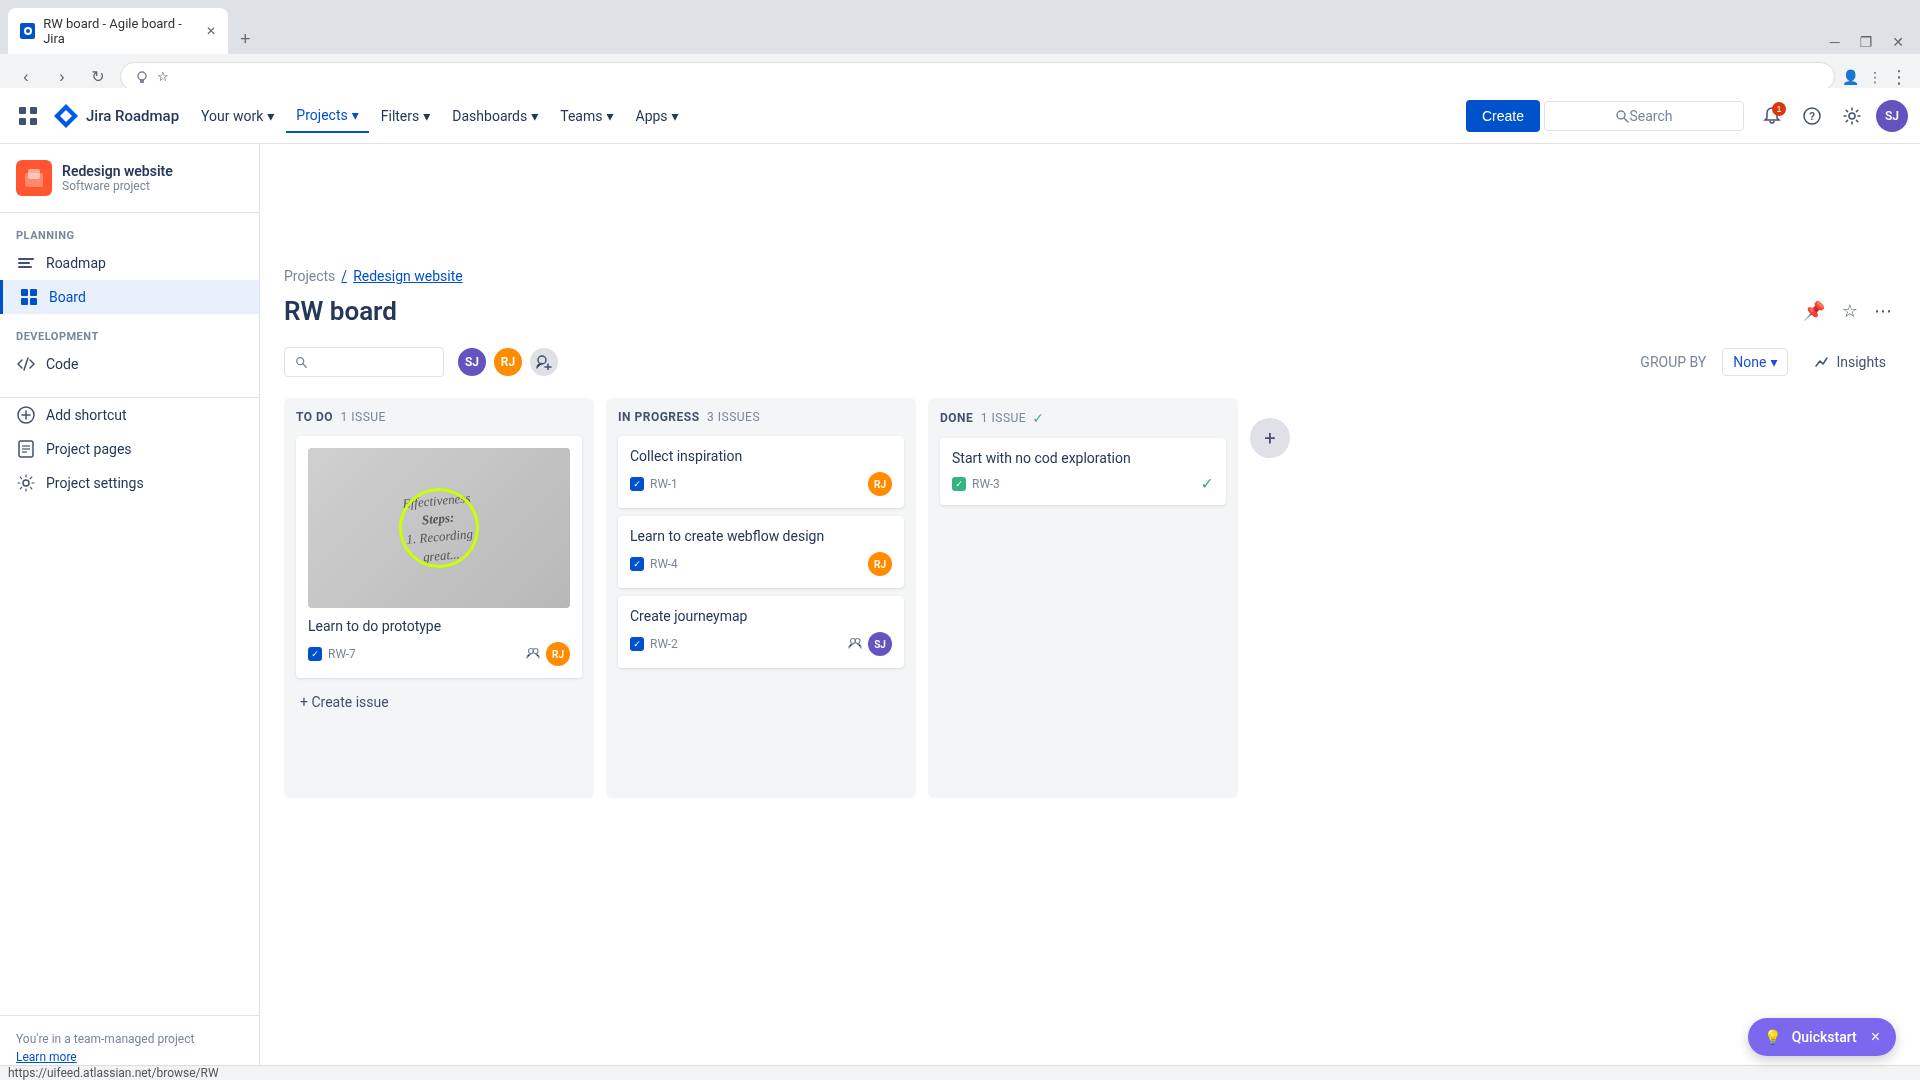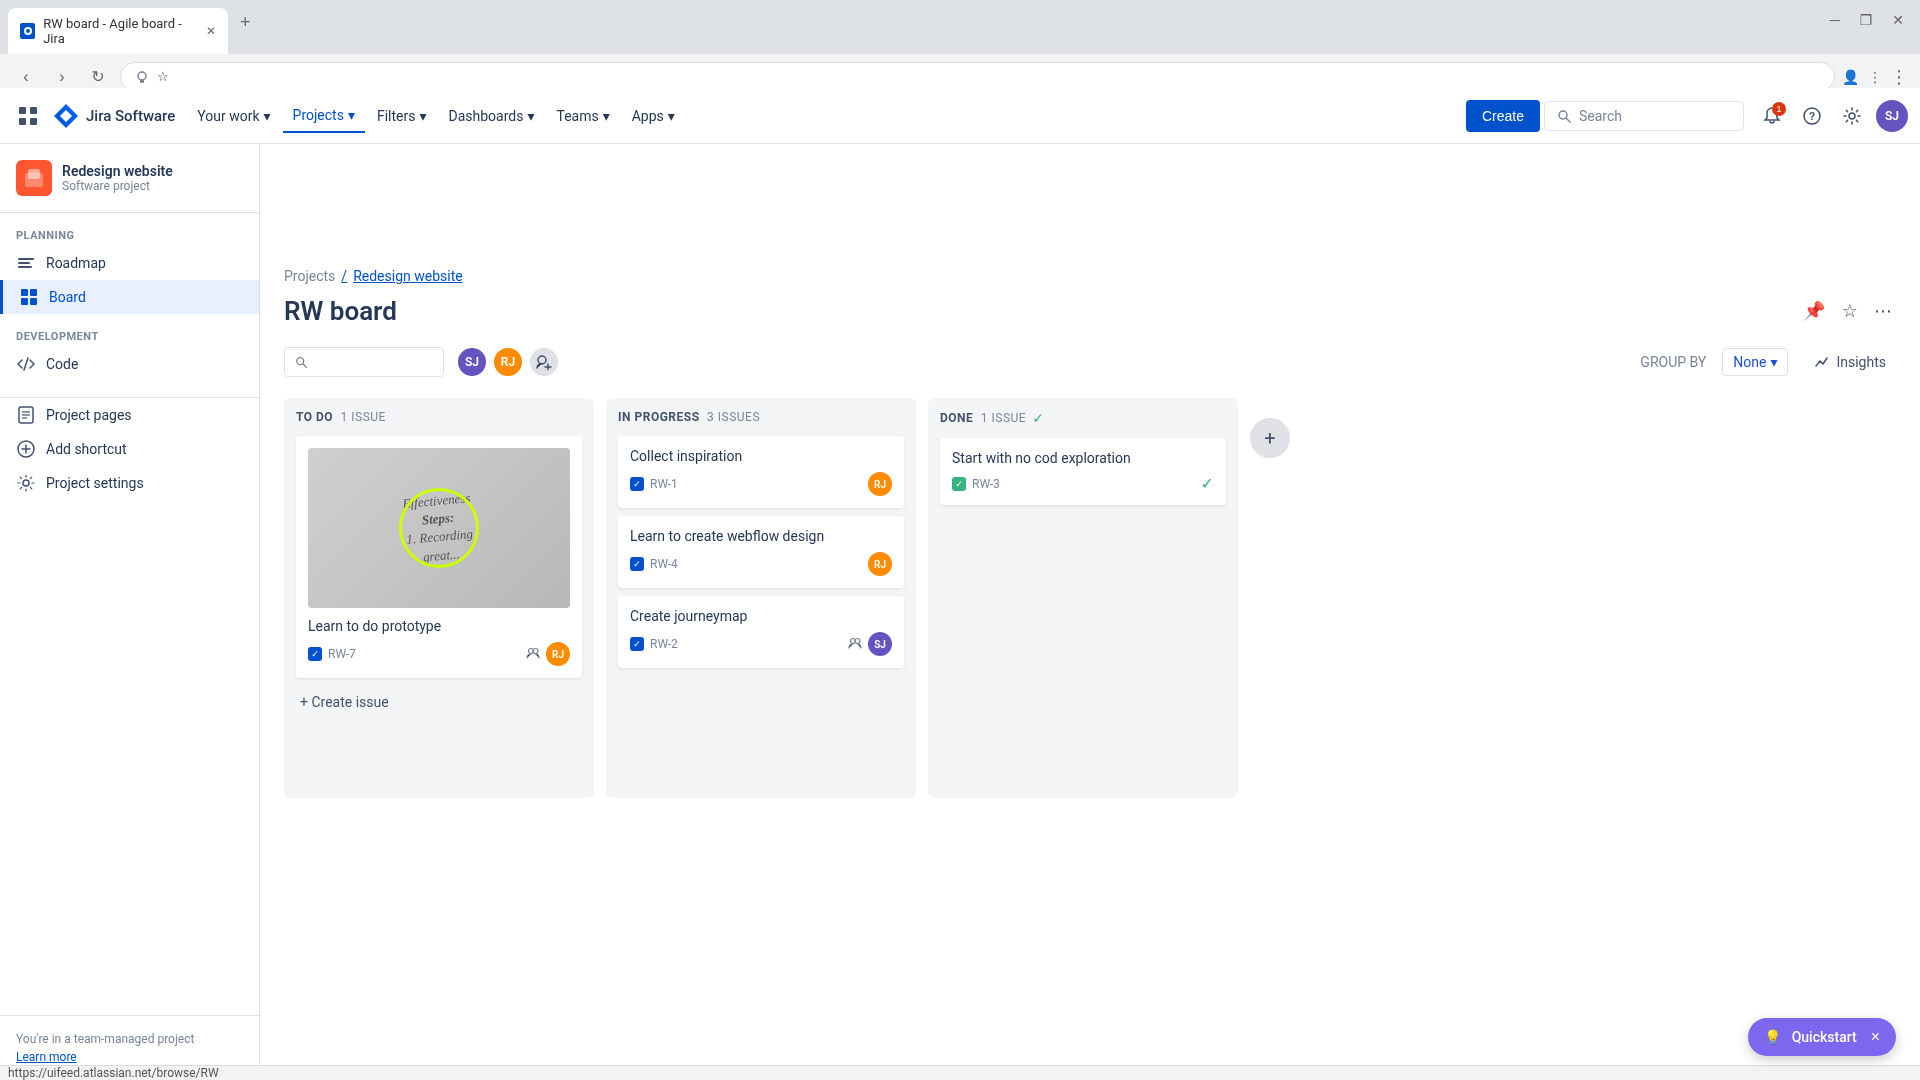--- a/index.html
+++ b/index.html
@@ -1,20 +1,20 @@
 <!DOCTYPE html>
 <html><head>
   <meta charset="utf-8">
   <style>
     * { box-sizing: border-box; margin: 0; padding: 0; }
     body { font-family: -apple-system, BlinkMacSystemFont, 'Segoe UI', Roboto, sans-serif; font-size: 14px; background: #fff; overflow: hidden; }
 
     
     .browser-chrome { background: #f1f3f4; border-bottom: 1px solid #ddd; }
-    .browser-tab-bar { display: flex; align-items: flex-start; padding: 8px 8px 0; gap: 4px; background: #dee1e6; }
+    .browser-tab-bar { display: flex; align-items: flex-end; padding: 8px 8px 0; gap: 4px; background: #dee1e6; }
     .browser-tab { display: flex; align-items: center; gap: 8px; background: #fff; padding: 8px 12px; border-radius: 8px 8px 0 0; font-size: 13px; color: #333; max-width: 220px; }
     .browser-tab .favicon { width: 16px; height: 16px; background: #0052cc; border-radius: 2px; display: inline-flex; align-items: center; justify-content: center; }
     .browser-tab .close-tab { color: #666; cursor: pointer; font-size: 12px; }
     .new-tab-btn { background: none; border: none; cursor: pointer; color: #666; font-size: 18px; padding: 4px 8px; }
     .browser-controls { display: flex; align-items: center; gap: 8px; padding: 8px 12px; background: #f1f3f4; }
     .nav-btn { background: none; border: none; cursor: pointer; color: #666; font-size: 16px; width: 28px; height: 28px; display: flex; align-items: center; justify-content: center; border-radius: 50%; }
     .address-bar { flex: 1; display: flex; align-items: center; background: #fff; border: 1px solid #ddd; border-radius: 20px; padding: 6px 14px; font-size: 13px; color: #333; gap: 8px; }
     .address-bar-text { flex: 1; color: #333; font-size: 13px; }
     .browser-actions { display: flex; gap: 8px; align-items: center; color: #666; font-size: 16px; }
     .win-btn { background: none; border: none; cursor: pointer; color: #666; font-size: 14px; padding: 4px 8px; }
@@ -27,21 +27,21 @@
     .nav-logo { display: flex; align-items: center; gap: 8px; margin-right: 8px; }
     .apps-grid { font-size: 20px; color: #42526e; cursor: pointer; padding: 6px; border-radius: 4px; }
     .jira-logo { display: flex; align-items: center; gap: 6px; }
     .jira-logo-icon { width: 28px; height: 28px; }
     .jira-logo-text { font-size: 15px; color: #253858; font-weight: 500; }
     .nav-items { display: flex; align-items: center; gap: 2px; }
     .nav-item { padding: 8px 10px; border-radius: 4px; cursor: pointer; color: #253858; font-size: 14px; display: flex; align-items: center; gap: 4px; font-weight: 400; }
     .nav-item.active { color: #0052cc; border-bottom: 2px solid #0052cc; border-radius: 0; }
     .nav-separator { flex: 1; }
     .create-btn { background: #0052cc; color: #fff; border: none; padding: 8px 16px; border-radius: 4px; font-size: 14px; font-weight: 500; cursor: pointer; }
-    .nav-search { display: flex; align-items: center; gap: 8px; border: 1px solid #dfe1e6; border-radius: 4px; padding: 6px 12px; color: #7a869a; font-size: 14px; width: 200px; cursor: pointer; }
+    .nav-search { display: flex; align-items: center; border: 1px solid #dfe1e6; border-radius: 4px; padding: 6px 12px; color: #7a869a; font-size: 14px; width: 200px; cursor: pointer; justify-content: center; }
     .nav-icons { display: flex; align-items: center; gap: 8px; margin-left: 8px; }
     .nav-icon-btn { background: none; border: none; cursor: pointer; color: #42526e; font-size: 18px; width: 32px; height: 32px; display: flex; align-items: center; justify-content: center; border-radius: 50%; position: relative; }
     .notification-badge { position: absolute; top: 2px; right: 2px; background: #de350b; color: #fff; font-size: 9px; width: 14px; height: 14px; border-radius: 50%; display: flex; align-items: center; justify-content: center; }
     .avatar { width: 32px; height: 32px; border-radius: 50%; background: #6554c0; color: #fff; display: flex; align-items: center; justify-content: center; font-size: 12px; font-weight: 600; cursor: pointer; }
 
     
     .sidebar { width: 260px; background: #fff; border-right: 1px solid #dfe1e6; height: calc(1080px - 144px); position: fixed; top: 144px; left: 0; overflow-y: auto; display: flex; flex-direction: column; }
     .sidebar-project { display: flex; align-items: center; gap: 10px; padding: 16px 16px; border-bottom: 1px solid #dfe1e6; }
     .project-icon { width: 36px; height: 36px; background: #ff5630; border-radius: 6px; display: flex; align-items: center; justify-content: center; color: #fff; font-size: 14px; font-weight: 700; }
     .project-info { flex: 1; }
@@ -171,21 +171,21 @@
       <svg class="jira-logo-icon" viewBox="0 0 28 28" width="28" height="28">
         <defs>
             <linearGradient id="jg1" x1="100%" y1="0%" x2="0%" y2="100%">
               <stop offset="0%" style="stop-color:#0065ff"></stop>
               <stop offset="100%" style="stop-color:#0052cc"></stop>
             </linearGradient>
           </defs>
         <path d="M14 2 L26 14 L14 26 L2 14 Z" fill="url(#jg1)"></path>
         <path d="M14 8 L20 14 L14 20 L8 14 Z" fill="#fff"></path>
       </svg>
-      <span class="jira-logo-text">Jira Software</span>
+      <span class="jira-logo-text">Jira Roadmap</span>
     </div>
   </div>
   <div class="nav-items">
     <div class="nav-item">
       <span>Your work</span>
       <span>▾</span>
     </div>
     <div class="nav-item active">
       <span>Projects</span>
       <span>▾</span>
@@ -292,38 +292,38 @@
           </svg>
       </span>
       <span>Code</span>
     </div>
 
     <div style="margin-top: 16px; border-top: 1px solid #dfe1e6;"></div>
 
     <div class="sidebar-item">
       <span class="sidebar-item-icon">
         <svg width="18" height="18" viewBox="0 0 18 18">
+            <circle cx="9" cy="9" r="8" fill="none" stroke="#42526e" stroke-width="1.5"></circle>
+            <line x1="9" y1="5" x2="9" y2="13" stroke="#42526e" stroke-width="1.5" stroke-linecap="round"></line>
+            <line x1="5" y1="9" x2="13" y2="9" stroke="#42526e" stroke-width="1.5" stroke-linecap="round"></line>
+          </svg>
+      </span>
+      <span>Add shortcut</span>
+    </div>
+
+    <div class="sidebar-item">
+      <span class="sidebar-item-icon">
+        <svg width="18" height="18" viewBox="0 0 18 18">
             <rect x="2" y="1" width="14" height="16" rx="2" fill="none" stroke="#42526e" stroke-width="1.5"></rect>
             <line x1="5" y1="6" x2="13" y2="6" stroke="#42526e" stroke-width="1.2"></line>
             <line x1="5" y1="9" x2="13" y2="9" stroke="#42526e" stroke-width="1.2"></line>
             <line x1="5" y1="12" x2="10" y2="12" stroke="#42526e" stroke-width="1.2"></line>
           </svg>
       </span>
       <span>Project pages</span>
-    </div>
-
-    <div class="sidebar-item">
-      <span class="sidebar-item-icon">
-        <svg width="18" height="18" viewBox="0 0 18 18">
-            <circle cx="9" cy="9" r="8" fill="none" stroke="#42526e" stroke-width="1.5"></circle>
-            <line x1="9" y1="5" x2="9" y2="13" stroke="#42526e" stroke-width="1.5" stroke-linecap="round"></line>
-            <line x1="5" y1="9" x2="13" y2="9" stroke="#42526e" stroke-width="1.5" stroke-linecap="round"></line>
-          </svg>
-      </span>
-      <span>Add shortcut</span>
     </div>
 
     <div class="sidebar-item">
       <span class="sidebar-item-icon">
         <svg width="18" height="18" viewBox="0 0 18 18">
             <circle cx="9" cy="9" r="3" fill="none" stroke="#42526e" stroke-width="1.5"></circle>
             <path d="M9 1v2M9 15v2M1 9h2M15 9h2M3.2 3.2l1.4 1.4M13.4 13.4l1.4 1.4M14.8 3.2l-1.4 1.4M4.6 13.4l-1.4 1.4" stroke="#42526e" stroke-width="1.2" stroke-linecap="round"></path>
           </svg>
       </span>
       <span>Project settings</span>

